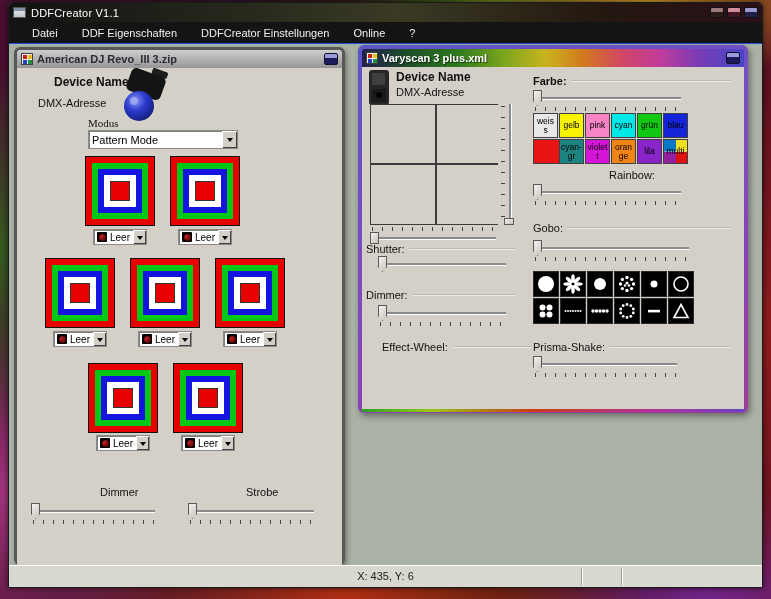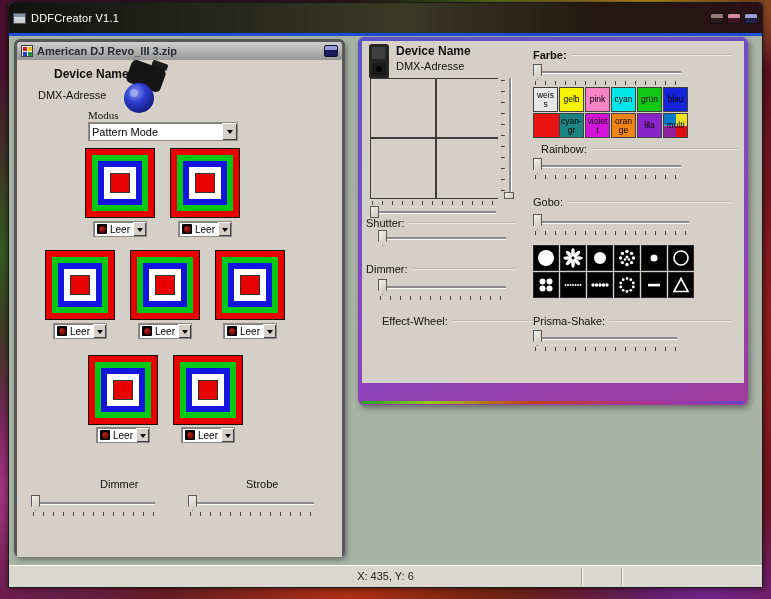--- a/index.html
+++ b/index.html
@@ -14,37 +14,37 @@
       radial-gradient(ellipse 300px 240px at 0% 82%, rgba(180,60,140,.85), transparent 70%),
       radial-gradient(ellipse 420px 160px at 45% 100%, rgba(200,50,20,.85), transparent 70%),
       radial-gradient(ellipse 300px 160px at 92% 100%, rgba(120,40,160,.85), transparent 70%),
       linear-gradient(90deg, #4a1030, #301428 30%, #2a1c10 55%, #401010 80%, #580f20);
   }
 
   
   .main-window { position:absolute; left:8px; top:2px; width:755px; height:586px;
     border:1px solid #1a1a1a; border-radius:4px 4px 0 0; background:#aab2a6; overflow:hidden;
     box-shadow:0 0 6px rgba(0,0,0,.6); }
-  .main-titlebar { position:relative; height:30px;
+  .main-titlebar { position:relative; height:19px;
     background:linear-gradient(90deg,#121212,#26281c 30%,#3a3a24 52%,#241810 78%,#2a1018);
     display:flex; align-items:center; padding:0 4px; }
   .main-titlebar .app-icon { width:13px; height:11px; margin-right:5px;
     background:linear-gradient(#e8e8e8,#c0c8d0); border:1px solid #555; position:relative; }
   .main-titlebar .app-icon::before { content:""; position:absolute; left:0; right:0; top:0; height:3px; background:#8090a8; }
   .main-title-text { color:#fff; font-size:11px; letter-spacing:.2px; }
   .win-buttons { margin-left:auto; display:flex; gap:3px; }
   .win-btn { width:14px; height:11px; border:1px solid #111; border-radius:2px; }
   .win-btn.min { background:linear-gradient(#9a7a7a 40%,#2a1a1a 40%); }
   .win-btn.max { background:linear-gradient(#d08a9a 40%,#401424 40%); }
   .win-btn.close { background:linear-gradient(#9a9ad0 40%,#20204a 40%); }
 
   .menubar { height:21px; background:#141414; display:flex; align-items:center; padding-left:12px; gap:2px; }
   .menu-item { color:#f0f0f0; font-size:11px; padding:3px 11px; cursor:default; }
 
-  .mdi { position:relative; width:100%; height:526px; background:#aab2a6; border-top:3px solid #1d4ed8; }
+  .mdi { position:relative; width:100%; height:526px; background:#aab2a6; border-top:1px solid #1d4ed8; }
 
   .statusbar { position:absolute; left:0; bottom:0; width:100%; height:22px; background:#d8d8d0;
     border-top:1px solid #fff; font-size:11px; color:#222; }
   .status-text { position:absolute; left:50%; top:4px; transform:translateX(-50%); }
   .status-sep { position:absolute; top:2px; bottom:2px; width:1px; background:#9a9a92; box-shadow:1px 0 0 #fff; }
 
   
   .child-titlebar { height:18px; display:flex; align-items:center; padding:0 4px; gap:4px; }
   .child-title { font-size:11px; font-weight:bold; white-space:nowrap; }
   .tb-icon { width:12px; height:12px; border:1px solid #404040; background:#f0f0f0; position:relative; flex:0 0 auto; }
@@ -141,20 +141,27 @@
   <div class="main-titlebar">
     <span class="app-icon"></span>
     <span class="main-title-text">DDFCreator V1.1</span>
     <span class="win-buttons">
       <span class="win-btn min"></span>
       <span class="win-btn max"></span>
       <span class="win-btn close"></span>
     </span>
   </div>
 
+  <div class="menubar">
+    <span class="menu-item">Datei</span>
+    <span class="menu-item">DDF Eigenschaften</span>
+    <span class="menu-item">DDFCreator Einstellungen</span>
+    <span class="menu-item">Online</span>
+    <span class="menu-item">?</span>
+  </div>
 
   <div class="mdi">
 
     <div class="left-window">
       <div class="child-titlebar">
         <span class="tb-icon"></span>
         <span class="child-title">American DJ Revo_III 3.zip</span>
         <span class="child-close"></span>
       </div>
       <div class="left-body">
@@ -291,20 +298,25 @@
         </div>
         <div class="hslider" style="left:171px;top:434px;width:130px;">
           <div class="track"></div>
             <div class="thumb"></div>
             <div class="ticks"></div>
         </div>
       </div>
     </div>
 
     <div class="right-window">
+      <div class="child-titlebar">
+        <span class="tb-icon"></span>
+        <span class="child-title">Varyscan 3 plus.xml</span>
+        <span class="child-close"></span>
+      </div>
       <div class="right-body">
         <svg class="device-img" style="left:4px;top:2px;" width="26" height="38" viewBox="0 0 26 38">
           <rect x="3" y="1" width="20" height="35" rx="3" fill="#262626"></rect>
           <rect x="6" y="4" width="13" height="12" fill="#404040"></rect>
           <rect x="6" y="20" width="14" height="13" fill="#1a1a1a"></rect>
           <circle cx="13" cy="26" r="3" fill="#000"></circle>
         </svg>
         <span class="lbl b" style="left:34px;top:3px;">Device Name</span>
         <span class="lbl" style="left:34px;top:19px;">DMX-Adresse</span>
 
@@ -365,21 +377,21 @@
           <div class="color-btn" style="background: rgb(16, 200, 20);">grün</div>
           <div class="color-btn" style="background: rgb(20, 36, 216);">blau</div>
           <div class="color-btn" style="background: rgb(232, 20, 20); padding-left: 32px;">rot</div>
           <div class="color-btn" style="background: rgb(28, 132, 128);">cyan-gr</div>
           <div class="color-btn" style="background: rgb(212, 20, 216);">violett</div>
           <div class="color-btn" style="background: rgb(240, 132, 20);">orange</div>
           <div class="color-btn" style="background: rgb(136, 36, 200);">lila</div>
           <div class="color-btn multi">multi</div>
         </div>
 
-        <div class="sec" style="left:179px;top:102px;width:198px;">
+        <div class="sec" style="left:171px;top:102px;width:198px;flex-direction:column;">
           <span>Rainbow:</span>
             <span class="line"></span>
         </div>
         <div class="hslider" style="left:171px;top:116px;width:152px;">
           <div class="track"></div>
             <div class="thumb"></div>
             <div class="ticks"></div>
         </div>
 
         <div class="sec" style="left:171px;top:155px;width:198px;">

